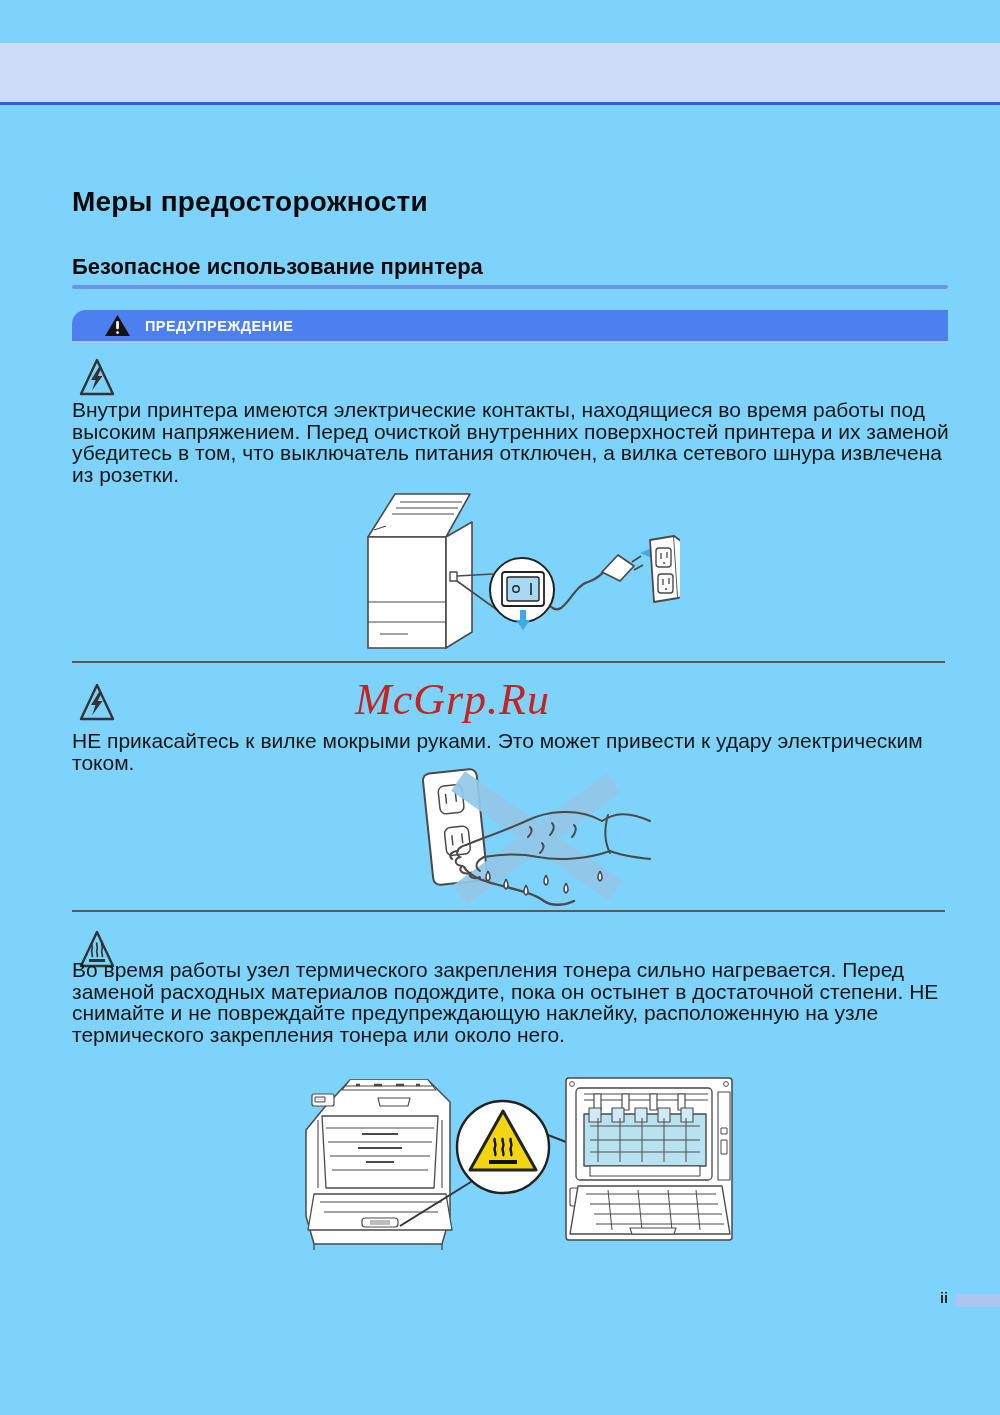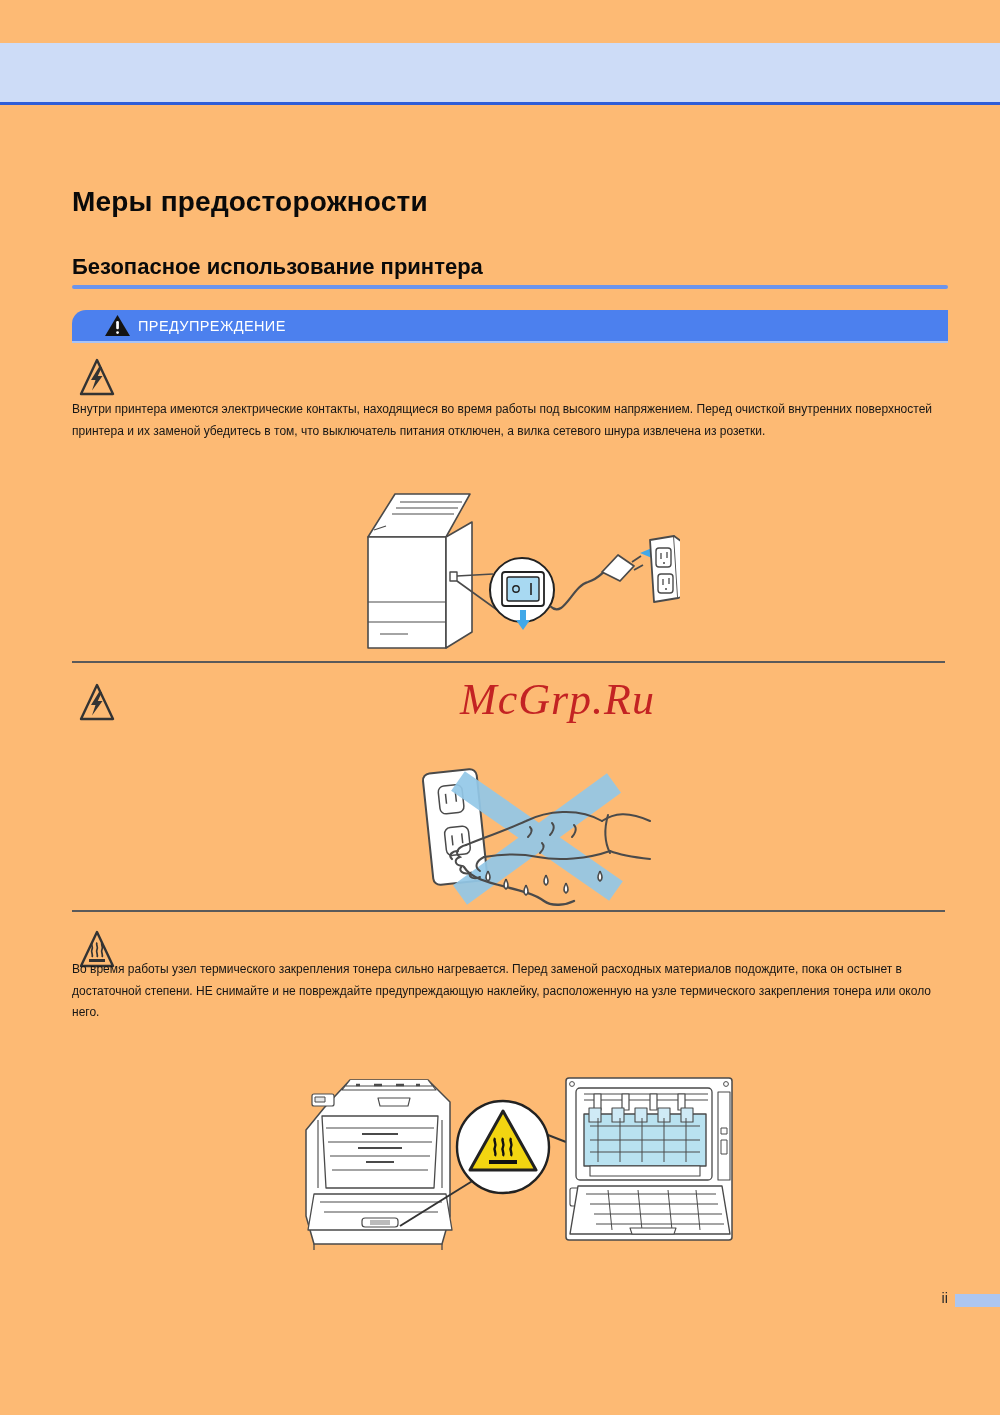--- a/index.html
+++ b/index.html
@@ -1,17 +1,17 @@
 <!DOCTYPE html>
 <html><head>
 <meta charset="utf-8">
 <style>
   html,body { margin:0; padding:0; background:#ffffff; }
   .page {
-    position:relative; width:1000px; height:1415px; background:#fdba74;
+    position:relative; width:1000px; height:1415px; background:#7dd3fc;
     font-family:"Liberation Sans", sans-serif; color:#1a1a1a; overflow:hidden;
   }
   
   .top-band {
     position:absolute; left:0; top:43px; width:1000px; height:59px;
     background:#cddcf7; border-bottom:3px solid #2e5ed8;
   }
   
   .page-title {
     position:absolute; left:72px; top:186px; margin:0;
@@ -26,55 +26,55 @@
     background:#6b94ec; border-radius:2px;
   }
   
   .warning-band {
     position:absolute; left:72px; top:310px; width:876px; height:33px;
     background:#4c80ee; border-top-left-radius:14px;
     border-bottom:2px solid #a9c3f5;
     display:flex; align-items:center; box-sizing:border-box; padding-left:32px;
   }
   .warning-band .warn-label {
-    color:#ffffff; font-weight:normal; font-size:14.5px; letter-spacing:0.4px;
-    margin-left:7px;
+    color:#ffffff; font-weight:bold; font-size:14.5px; letter-spacing:0.4px;
+    margin-left:14px;
   }
   
   .hazard-icon { position:absolute; width:38px; height:42px; }
   #icon-elec-1 { left:78px; top:356px; }
   #icon-elec-2 { left:78px; top:681px; }
   #icon-hot-1  { left:78px; top:928px; }
   
   .body-text {
     position:absolute; left:72px; width:884px; margin:0;
-    font-size:12px; line-height:21.5px; color:#161616;
+    font-size:21px; line-height:21.5px; color:#161616;
   }
   #para-1 { top:399px; }
   #para-2 { top:730px; }
   #para-3 { top:959px; }
   
   .rule { position:absolute; left:72px; width:873px; height:2px; background:#5a5a5a; }
   #rule-1 { top:661px; }
   #rule-2 { top:910px; }
   
   .watermark {
-    position:absolute; left:355px; top:674px; width:300px; text-align:right;
+    position:absolute; left:355px; top:674px; width:300px; text-align:left;
     font-family:"Liberation Serif", serif; font-style:italic; font-weight:normal;
     font-size:44px; color:#c32323; letter-spacing:1px;
   }
   
   .figure { position:absolute; }
   #figure-1 { left:350px; top:482px; }
   #figure-2 { left:418px; top:763px; }
   #figure-3 { left:278px; top:1068px; }
   
   .page-number {
     position:absolute; left:918px; top:1290px; width:30px; text-align:right;
-    font-size:14.5px; font-weight:normal; color:#2b2b2b;
+    font-size:14.5px; font-weight:bold; color:#2b2b2b;
   }
   .footer-tab {
     position:absolute; left:955px; top:1294px; width:45px; height:13px;
     background:#adc6f0;
   }
 </style>
 </head>
 <body>
 
 <div class="page">
@@ -149,20 +149,21 @@
 
   <div class="rule" id="rule-1"></div>
 
   <span class="hazard-icon" id="icon-elec-2">
     <svg width="38" height="42" viewBox="0 0 38 42">
       <path d="M19 4 L35 38 L3 38 Z" fill="none" stroke="#333" stroke-width="2.4" stroke-linejoin="round"></path>
       <path d="M21 11 L13 24 L17.5 24 L14 34.5 L24.5 20 L19.8 20 L24 11 Z" fill="#333"></path>
     </svg>
   </span>
   <div class="watermark">McGrp.Ru</div>
+  <p class="body-text" id="para-2">НЕ прикасайтесь к вилке мокрыми руками. Это может привести к удару электрическим током.</p>
 
   <svg class="figure" id="figure-2" width="235" height="145" viewBox="0 0 235 145">
 
     <g transform="rotate(-6 37 64)" stroke="#4a4a4a" fill="#ffffff" stroke-width="2">
       <rect x="10" y="8" width="54" height="112" rx="7"></rect>
       <rect x="24" y="22" width="24" height="28" rx="6" stroke-width="1.5"></rect>
       <path d="M31 30 L31 40 M41 29 L41 39" stroke-width="1.5"></path>
       <rect x="26" y="64" width="24" height="28" rx="6" stroke-width="1.5"></rect>
       <path d="M33 72 L33 82 M43 71 L43 81" stroke-width="1.5"></path>
     </g>

